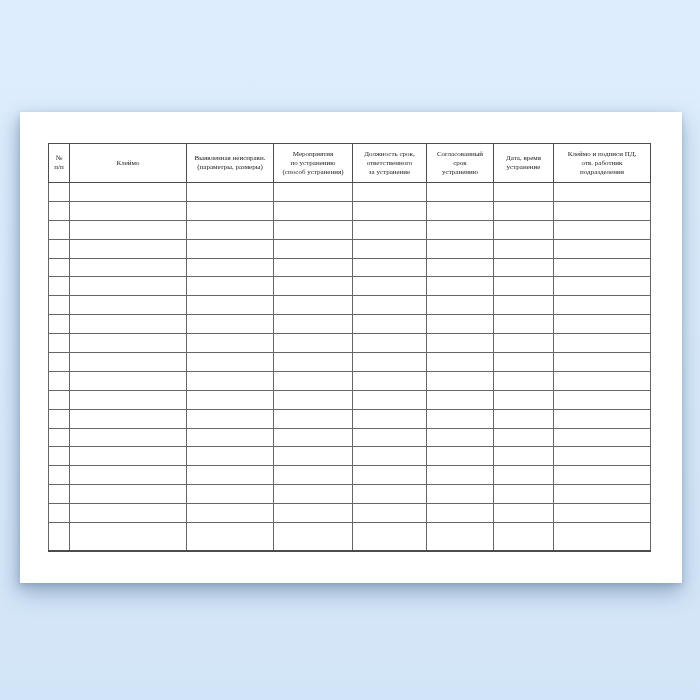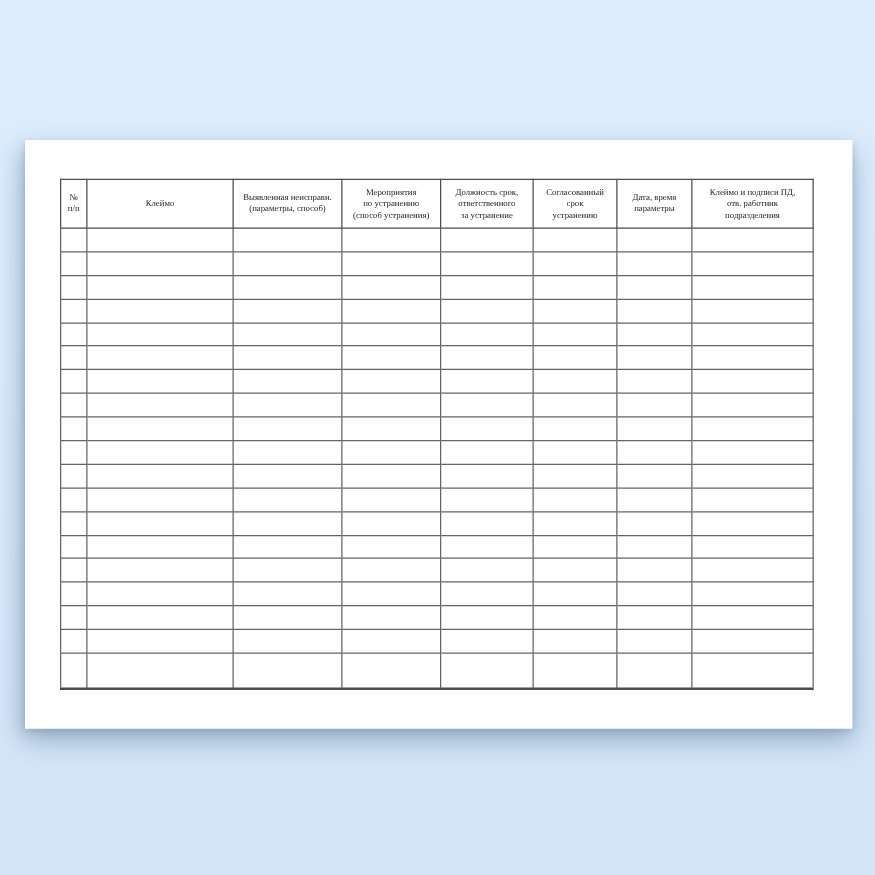--- a/index.html
+++ b/index.html
@@ -82,32 +82,32 @@
           <col class="c6">
           <col class="c7">
           <col class="c8">
       </colgroup>
       <thead>
         <tr>
           <th>№
 п/п</th>
           <th>Клеймо</th>
           <th>Выявленная неисправн.
-(параметры, способ)</th>
+(параметры, размеры)</th>
           <th>Мероприятия
 по устранению
 (способ устранения)</th>
           <th>Должность срок,
 ответственного
 за устранение</th>
           <th>Согласованный
 срок
 устранению</th>
           <th>Дата, время
-параметры</th>
+устранение</th>
           <th>Клеймо и подписи ПД,
 отв. работник
 подразделения</th>
         </tr>
       </thead>
       <tbody>
           <tr>
             <td></td>
             <td></td>
             <td></td>

